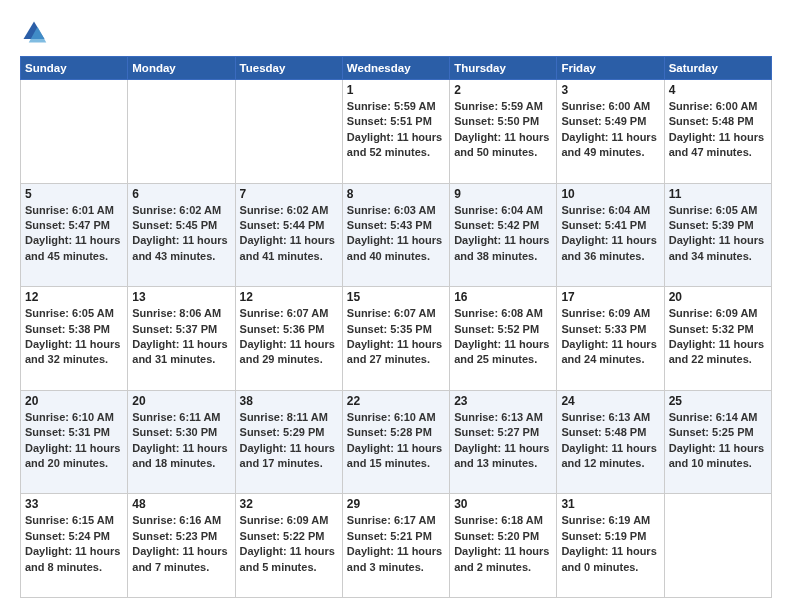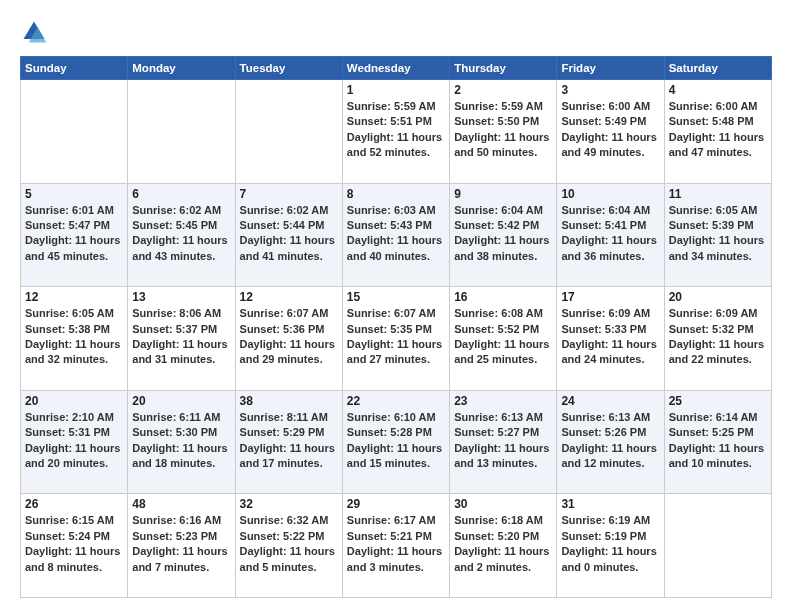--- a/index.html
+++ b/index.html
@@ -241,21 +241,21 @@
           <td>
             <span class="day-num">20</span>
             <div class="cell-text">Sunrise: 6:09 AM
 Sunset: 5:32 PM
 Daylight: 11 hours and 22 minutes.</div>
           </td>
         </tr>
         <tr class="row-shaded">
           <td>
             <span class="day-num">20</span>
-            <div class="cell-text">Sunrise: 2:10 AM
+            <div class="cell-text">Sunrise: 6:10 AM
 Sunset: 5:31 PM
 Daylight: 11 hours and 20 minutes.</div>
           </td>
           <td>
             <span class="day-num">20</span>
             <div class="cell-text">Sunrise: 6:11 AM
 Sunset: 5:30 PM
 Daylight: 11 hours and 18 minutes.</div>
           </td>
           <td>
@@ -272,46 +272,46 @@
           </td>
           <td>
             <span class="day-num">23</span>
             <div class="cell-text">Sunrise: 6:13 AM
 Sunset: 5:27 PM
 Daylight: 11 hours and 13 minutes.</div>
           </td>
           <td>
             <span class="day-num">24</span>
             <div class="cell-text">Sunrise: 6:13 AM
-Sunset: 5:26 PM
+Sunset: 5:48 PM
 Daylight: 11 hours and 12 minutes.</div>
           </td>
           <td>
             <span class="day-num">25</span>
             <div class="cell-text">Sunrise: 6:14 AM
 Sunset: 5:25 PM
 Daylight: 11 hours and 10 minutes.</div>
           </td>
         </tr>
         <tr class="row-white">
           <td>
-            <span class="day-num">26</span>
+            <span class="day-num">33</span>
             <div class="cell-text">Sunrise: 6:15 AM
 Sunset: 5:24 PM
 Daylight: 11 hours and 8 minutes.</div>
           </td>
           <td>
             <span class="day-num">48</span>
             <div class="cell-text">Sunrise: 6:16 AM
 Sunset: 5:23 PM
 Daylight: 11 hours and 7 minutes.</div>
           </td>
           <td>
             <span class="day-num">32</span>
-            <div class="cell-text">Sunrise: 6:32 AM
+            <div class="cell-text">Sunrise: 6:09 AM
 Sunset: 5:22 PM
 Daylight: 11 hours and 5 minutes.</div>
           </td>
           <td>
             <span class="day-num">29</span>
             <div class="cell-text">Sunrise: 6:17 AM
 Sunset: 5:21 PM
 Daylight: 11 hours and 3 minutes.</div>
           </td>
           <td>

